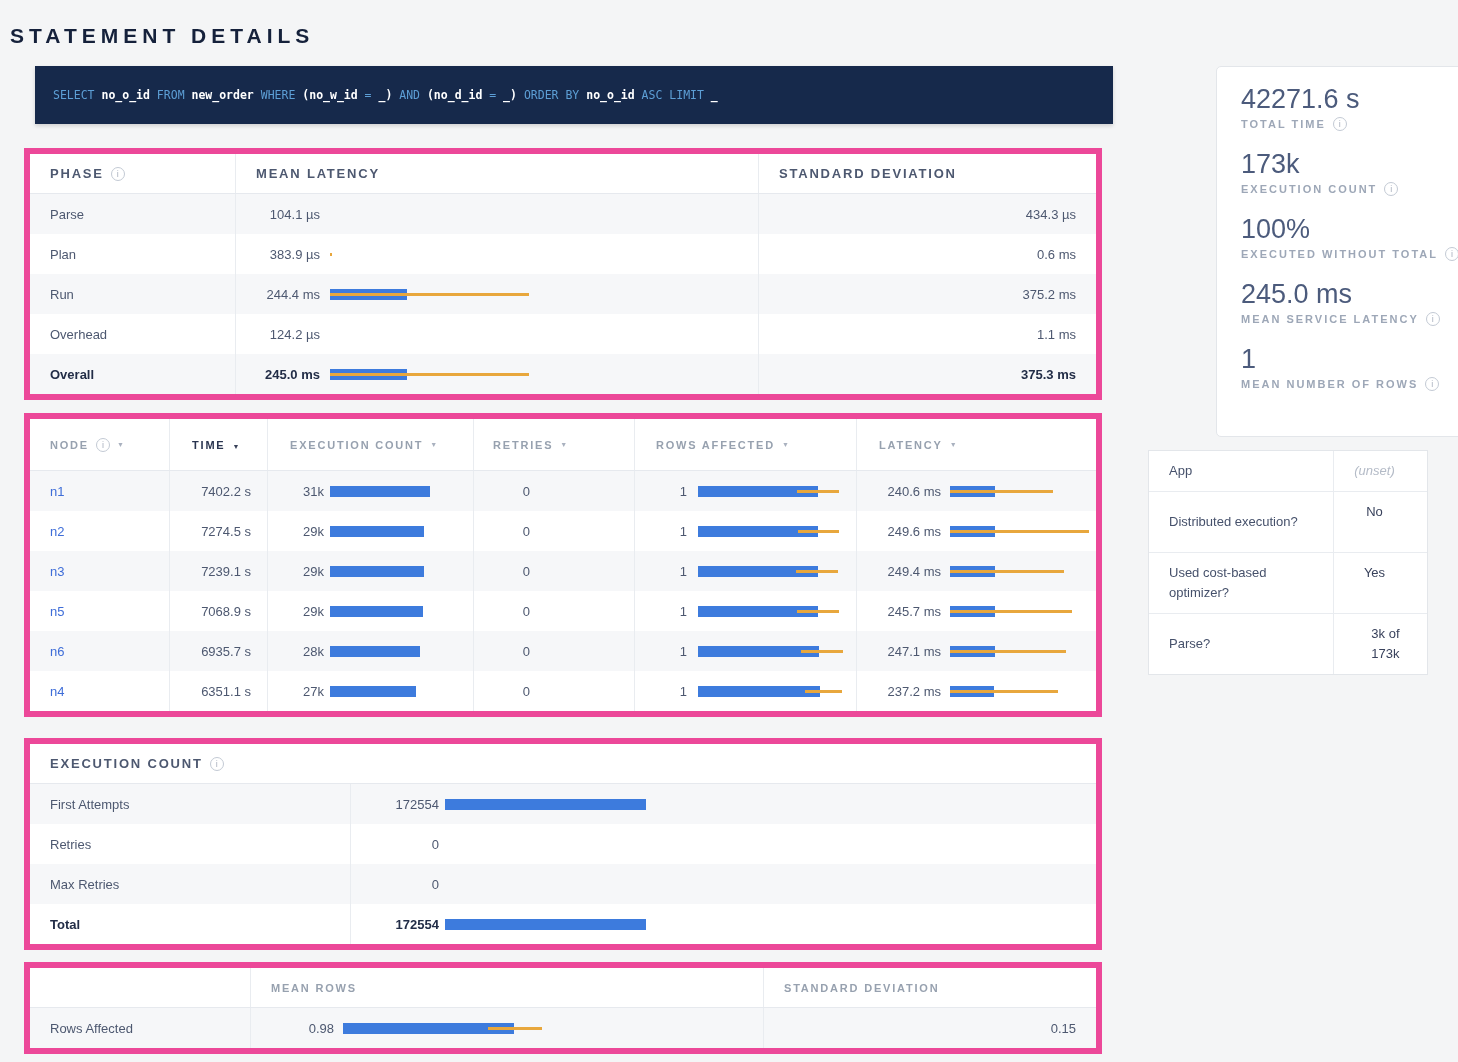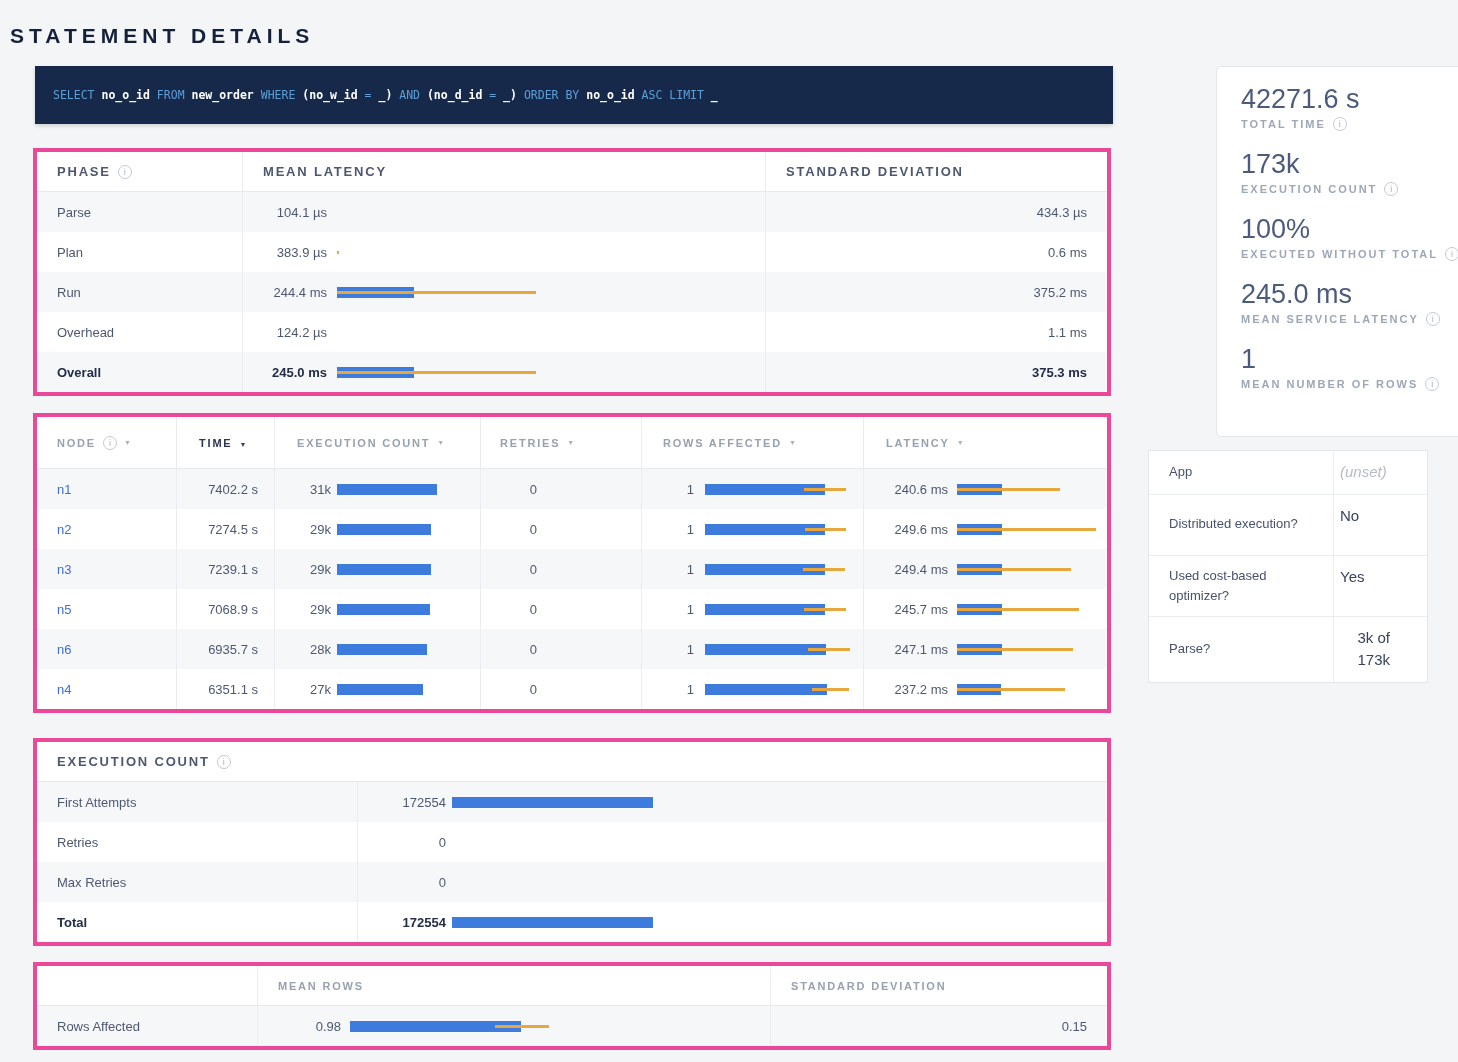--- a/index.html
+++ b/index.html
@@ -11,22 +11,22 @@
 
   
   .sql { position:absolute; left:35px; top:66px; width:1078px; height:58px;
          background:#16294b; display:flex; align-items:center; padding:13px 18px;
          box-shadow:0 2px 4px rgba(0,0,0,.15); }
   .sql span { font-family:"DejaVu Sans Mono", monospace; font-size:11.5px; white-space:pre; }
   .tok-kw { color:#5d9fd6; }
   .tok-id { color:#ffffff; font-weight:700; }
 
   
-  .tbl { position:absolute; left:33px; width:1078px; background:#fff;
-         border:4px solid #ec4899; }
+  .tbl { position:absolute; left:24px; width:1078px; background:#fff;
+         border:6px solid #ec4899; }
   .tr { display:grid; align-items:stretch; }
   .tr.alt { background:#f6f7f9; }
   .td { display:flex; align-items:center; height:100%; min-width:0; }
   .td + .td { border-left:1px solid #e9ecf0; }
   .th-row { border-bottom:1px solid #e6e9ee; }
   .th { font-size:11px; font-weight:700; letter-spacing:1.8px; color:#97a1af; }
   .th.active { color:#2a3550; }
   .lbl { font-size:13px; color:#4d5870; padding-left:20px; }
   .val { font-size:13px; color:#4d5870; text-align:right; flex:none; }
   .bold .lbl, .bold .val, .bold-txt { font-weight:700; color:#222d47; }
@@ -81,22 +81,22 @@
   .stat .l { font-size:11px; font-weight:700; letter-spacing:2px; color:#9da7b7;
              margin-top:2px; display:flex; align-items:center; }
 
   
   .app { position:absolute; left:1148px; top:450px; width:280px; background:#fff;
          border:1px solid #e3e6ea; }
   .app .arow { display:grid; grid-template-columns:184px 1fr; }
   .app .arow + .arow { border-top:1px solid #e9ecf0; }
   .app .acell { display:flex; align-items:center; min-height:40px; }
   .app .alabel { padding:10px 12px 10px 20px; font-size:13px; color:#46516b; line-height:1.55; }
-  .app .aval { border-left:1px solid #e9ecf0; justify-content:flex-start;
-               padding:10px 18px 10px 6px; font-size:15px; color:#39425c; text-align:right; line-height:1.5; }
+  .app .aval { border-left:1px solid #e9ecf0; justify-content:center;
+               padding:10px 18px 10px 6px; font-size:13px; color:#39425c; text-align:right; line-height:1.5; }
   .app .aval.wrap span { display:inline-block; max-width:50px; }
   .muted { font-style:italic; color:#b4bbc7; }
   .tall { min-height:60px !important; }
 </style>
 </head>
 <body>
 
 <div class="page">
 
   <div class="title">STATEMENT DETAILS</div>

